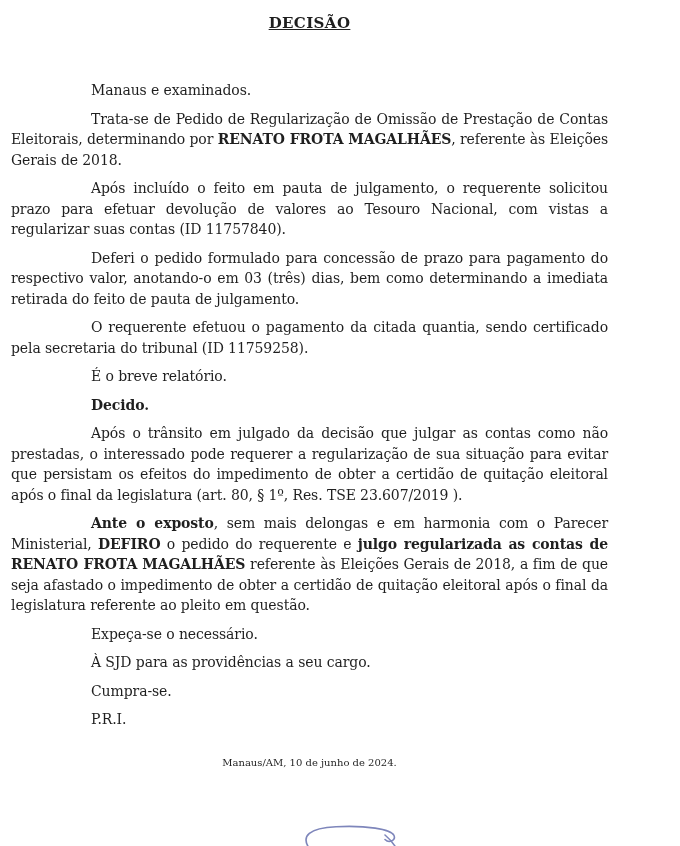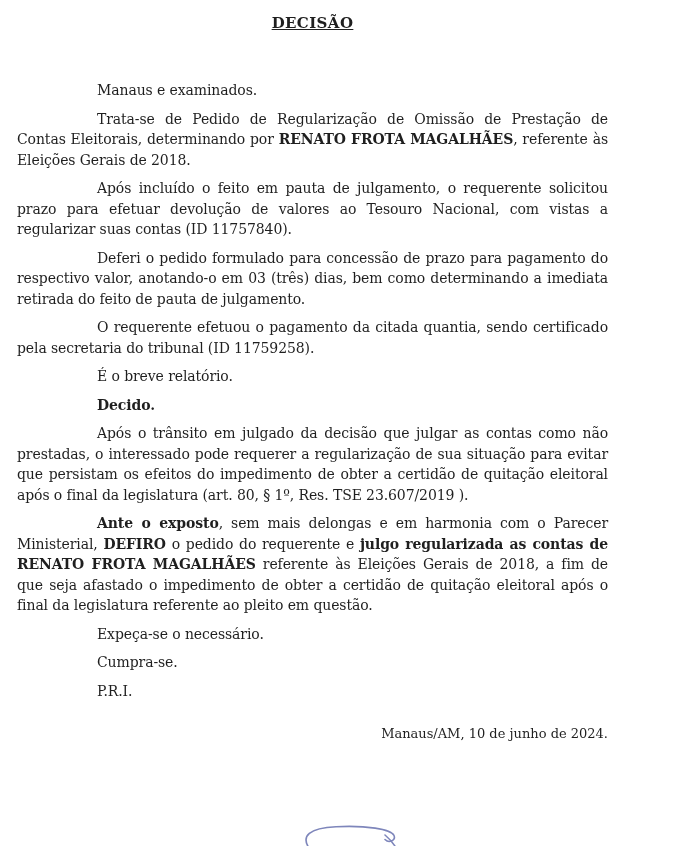--- a/index.html
+++ b/index.html
@@ -7,43 +7,43 @@
   body {
     position: relative;
     width: 680px;
     height: 846px;
     overflow: hidden;
     background: #ffffff;
     font-family: "DejaVu Serif", "Liberation Serif", serif;
     color: #1f1f1f;
   }
   .doc {
-    padding: 14px 72px 0 17px;
+    padding: 14px 72px 0 11px;
   }
   .title {
     text-align: center;
     font-weight: bold;
     text-decoration: underline;
     font-size: 15px;
     letter-spacing: 0.4px;
     margin-bottom: 48px;
   }
   .para {
     font-size: 14px;
     line-height: 20.5px;
     text-align: justify;
     text-indent: 80px;
     margin-bottom: 8px;
     letter-spacing: -0.1px;
   }
   .para b { font-weight: bold; }
   .date-line {
-    font-size: 13px;
+    font-size: 10px;
     line-height: 20.5px;
-    text-align: right;
+    text-align: center;
     margin-top: 23px;
   }
   .signature {
     position: absolute;
     left: 296px;
     top: 820px;
     width: 120px;
     height: 34px;
   }
 </style>
@@ -56,20 +56,21 @@
   <p class="para"><span>Manaus e examinados.</span></p>
   <p class="para"><span>Trata-se de Pedido de Regularização de Omissão de Prestação de Contas Eleitorais, determinando por </span><b>RENATO FROTA MAGALHÃES</b><span>, referente às Eleições Gerais de 2018.</span></p>
   <p class="para"><span>Após incluído o feito em pauta de julgamento, o requerente solicitou prazo para efetuar devolução de valores ao Tesouro Nacional, com vistas a regularizar suas contas (ID 11757840).</span></p>
   <p class="para"><span>Deferi o pedido formulado para concessão de prazo para pagamento do respectivo valor, anotando-o em 03 (três) dias, bem como determinando a imediata retirada do feito de pauta de julgamento.</span></p>
   <p class="para"><span>O requerente efetuou o pagamento da citada quantia, sendo certificado pela secretaria do tribunal (ID 11759258).</span></p>
   <p class="para"><span>É o breve relatório.</span></p>
   <p class="para"><b>Decido.</b></p>
   <p class="para"><span>Após o trânsito em julgado da decisão que julgar as contas como não prestadas, o interessado pode requerer a regularização de sua situação para evitar que persistam os efeitos do impedimento de obter a certidão de quitação eleitoral após o final da legislatura (art. 80, § 1º, Res. TSE 23.607/2019 ).</span></p>
   <p class="para"><b>Ante o exposto</b><span>, sem mais delongas e em harmonia com o Parecer Ministerial, </span><b>DEFIRO</b><span> o pedido do requerente e </span><b>julgo regularizada as contas de RENATO FROTA MAGALHÃES</b><span> referente às Eleições Gerais de 2018, a fim de que seja afastado o impedimento de obter a certidão de quitação eleitoral após o final da legislatura referente ao pleito em questão.</span></p>
   <p class="para"><span>Expeça-se o necessário.</span></p>
+  <p class="para"><span>À SJD para as providências a seu cargo.</span></p>
   <p class="para"><span>Cumpra-se.</span></p>
   <p class="para"><span>P.R.I.</span></p>
 
   <p class="date-line">Manaus/AM, 10 de junho de 2024.</p>
 </div>
 
 <svg class="signature" viewBox="0 0 120 34" xmlns="http://www.w3.org/2000/svg" aria-hidden="true">
   <path d="M 13,28 C 5,16 13,8 40,6.7 C 70,5.2 95,9 98,15.5 C 100,20.5 93,23.5 89,19.5 M 89,15 C 95,20 100,26 103,34" fill="none" stroke="#7e86bb" stroke-width="1.6" stroke-linecap="round"></path>
 </svg>
 

